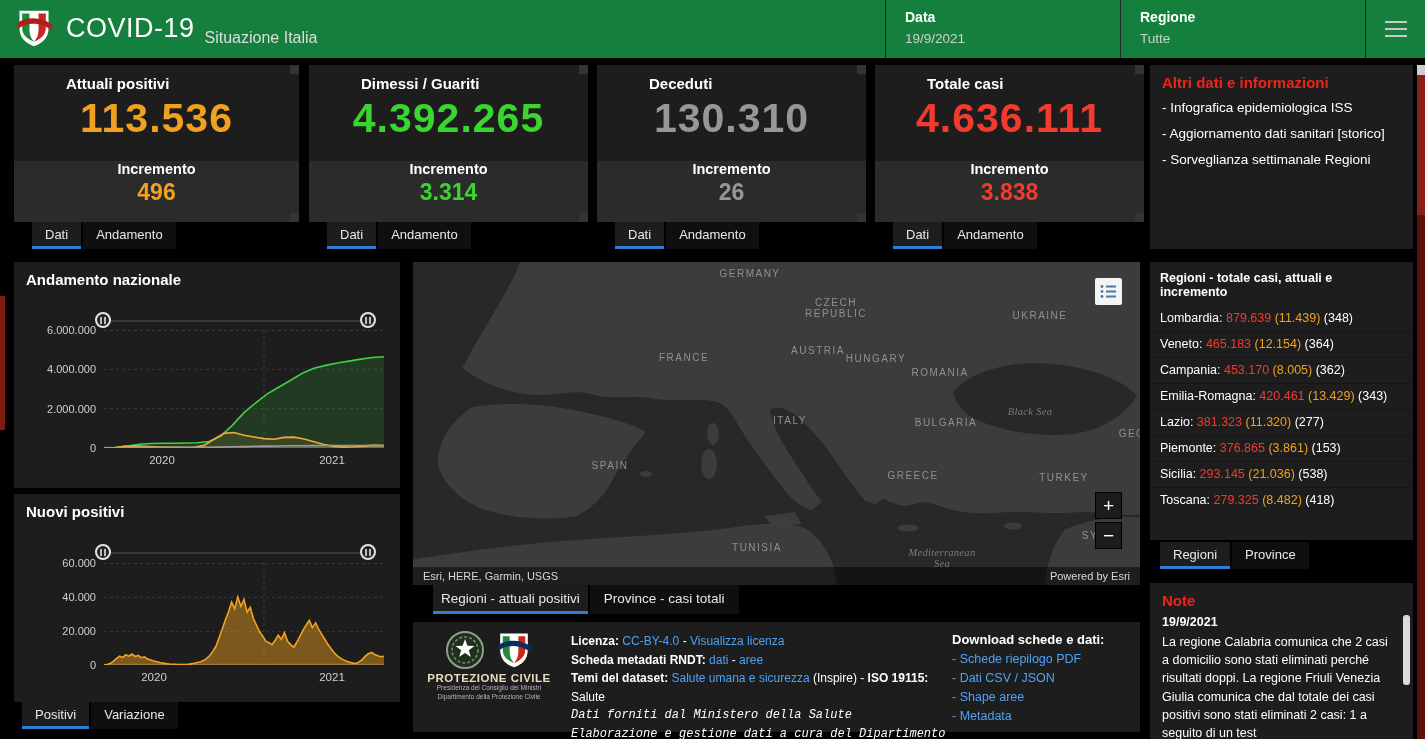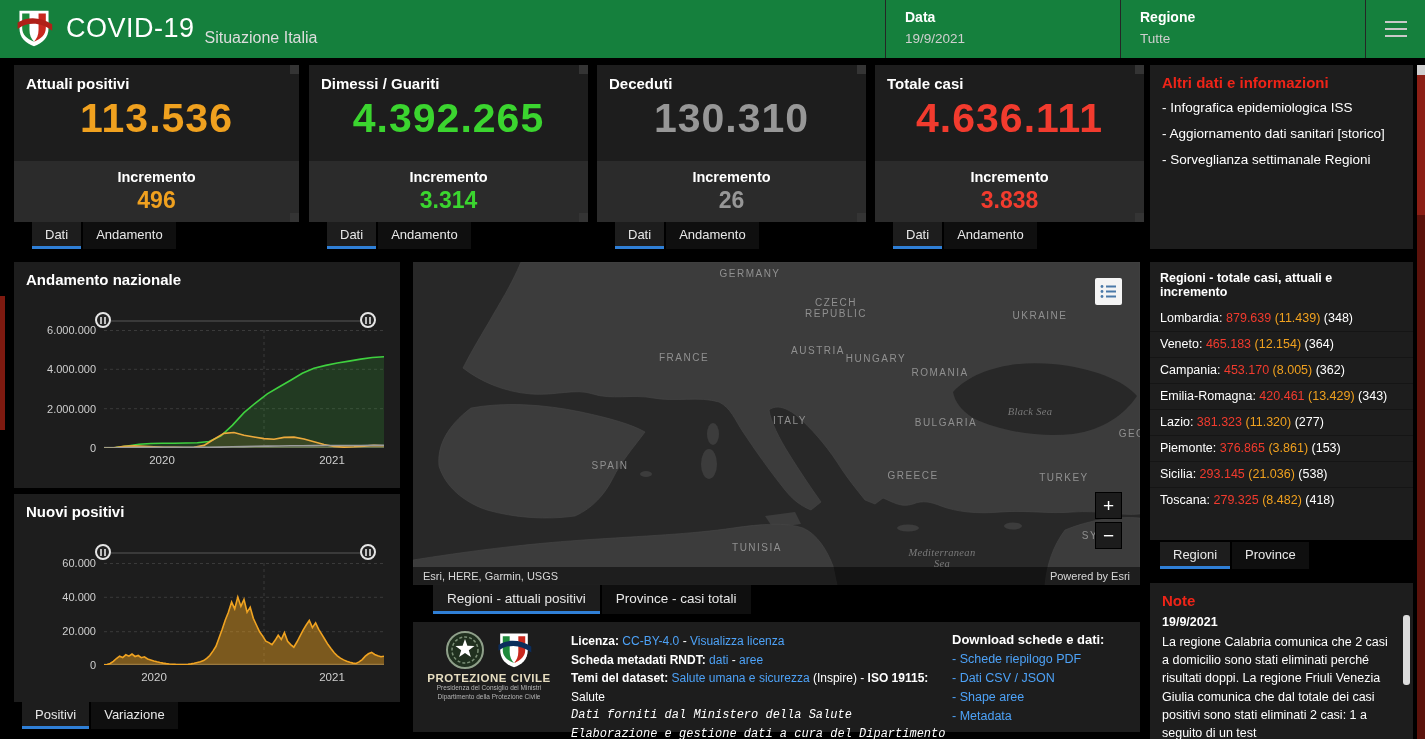--- a/index.html
+++ b/index.html
@@ -14,24 +14,24 @@
   .brand-title{font-size:27px;letter-spacing:.5px;margin-left:12px;}
   .brand-sub{font-size:16px;color:#ddd;margin-left:10px;margin-top:20px;}
   .hsep{position:absolute;top:0;bottom:0;width:1px;background:#262626;}
   .hblock{position:absolute;top:9px;cursor:pointer;}
   .hlabel{font-size:14px;font-weight:bold;}
   .hvalue{font-size:13.5px;color:#cfcfcf;margin-top:6px;}
   .burger{position:absolute;right:18px;top:21px;width:22px;cursor:pointer;}
   .burger span{display:block;height:2px;background:#c9c9c9;margin-bottom:5px;}
   
   .card{position:absolute;top:65px;height:157px;background:#1d1d1d;}
-  .card-title{font-size:15px;font-weight:bold;padding:10px 12px 0;}
+  .card-title{font-size:15px;font-weight:bold;padding:10px 12px 0;margin-left:40px;}
   .card-value{text-align:center;font-size:41px;font-weight:bold;margin-top:3px;letter-spacing:1px;}
   .card-incr{position:absolute;left:0;right:0;bottom:0;height:61px;background:#2b2b2b;text-align:center;}
-  .incr-label{font-size:14.5px;font-weight:bold;padding-top:8px;}
+  .incr-label{font-size:14.5px;font-weight:bold;}
   .incr-value{font-size:23px;font-weight:bold;margin-top:2px;text-align:center;}
   .csb{position:absolute;right:0;width:9px;height:9px;background:#343434;}
   .csb.t{top:0}.csb.b{bottom:0}
   
   .tabs{position:absolute;display:flex;}
   .tab{padding:5px 13px 4px;font-size:13px;background:#0f0f0f;color:#e8e8e8;margin-right:2px;
        border-bottom:3px solid transparent;cursor:pointer;white-space:nowrap;}
   .tab.active{background:#1d1d1d;border-bottom-color:#2f7fd6;}
   
   .altri{left:1150px;top:65px;width:263px;height:184px;}
@@ -296,21 +296,21 @@
       </svg>
     </div>
     <div class="zoom" style="top:230px">+</div>
     <div class="zoom" style="top:260px">−</div>
     <div class="map-attr">
       <span>Esri, HERE, Garmin, USGS</span>
       <span>Powered by Esri</span>
     </div>
   </div>
   <div class="tabs" style="left:433px;top:585px">
-    <div class="tab active" style="font-size:13.5px;padding:6px 14px 5px">Regioni - attuali positivi</div>
+    <div class="tab active" style="font-size:13.5px;padding:6px 8px 5px">Regioni - attuali positivi</div>
     <div class="tab" style="font-size:13.5px;padding:6px 14px 5px">Province - casi totali</div>
   </div>
 
   <div class="panel credits">
     <div class="logos">
       <svg width="40" height="40" viewBox="0 0 40 40" style="vertical-align:middle">
         <circle cx="20" cy="20" r="18" fill="#20301f" stroke="#8fa08a" stroke-width="2"></circle>
         <circle cx="20" cy="20" r="13" fill="none" stroke="#7b8f77" stroke-width="1.5" stroke-dasharray="3 2"></circle>
         <polygon points="20,9 22.4,15.8 29.5,15.9 23.8,20.2 25.9,27.1 20,23 14.1,27.1 16.2,20.2 10.5,15.9 17.6,15.8" fill="#ffffff"></polygon>
       </svg>

